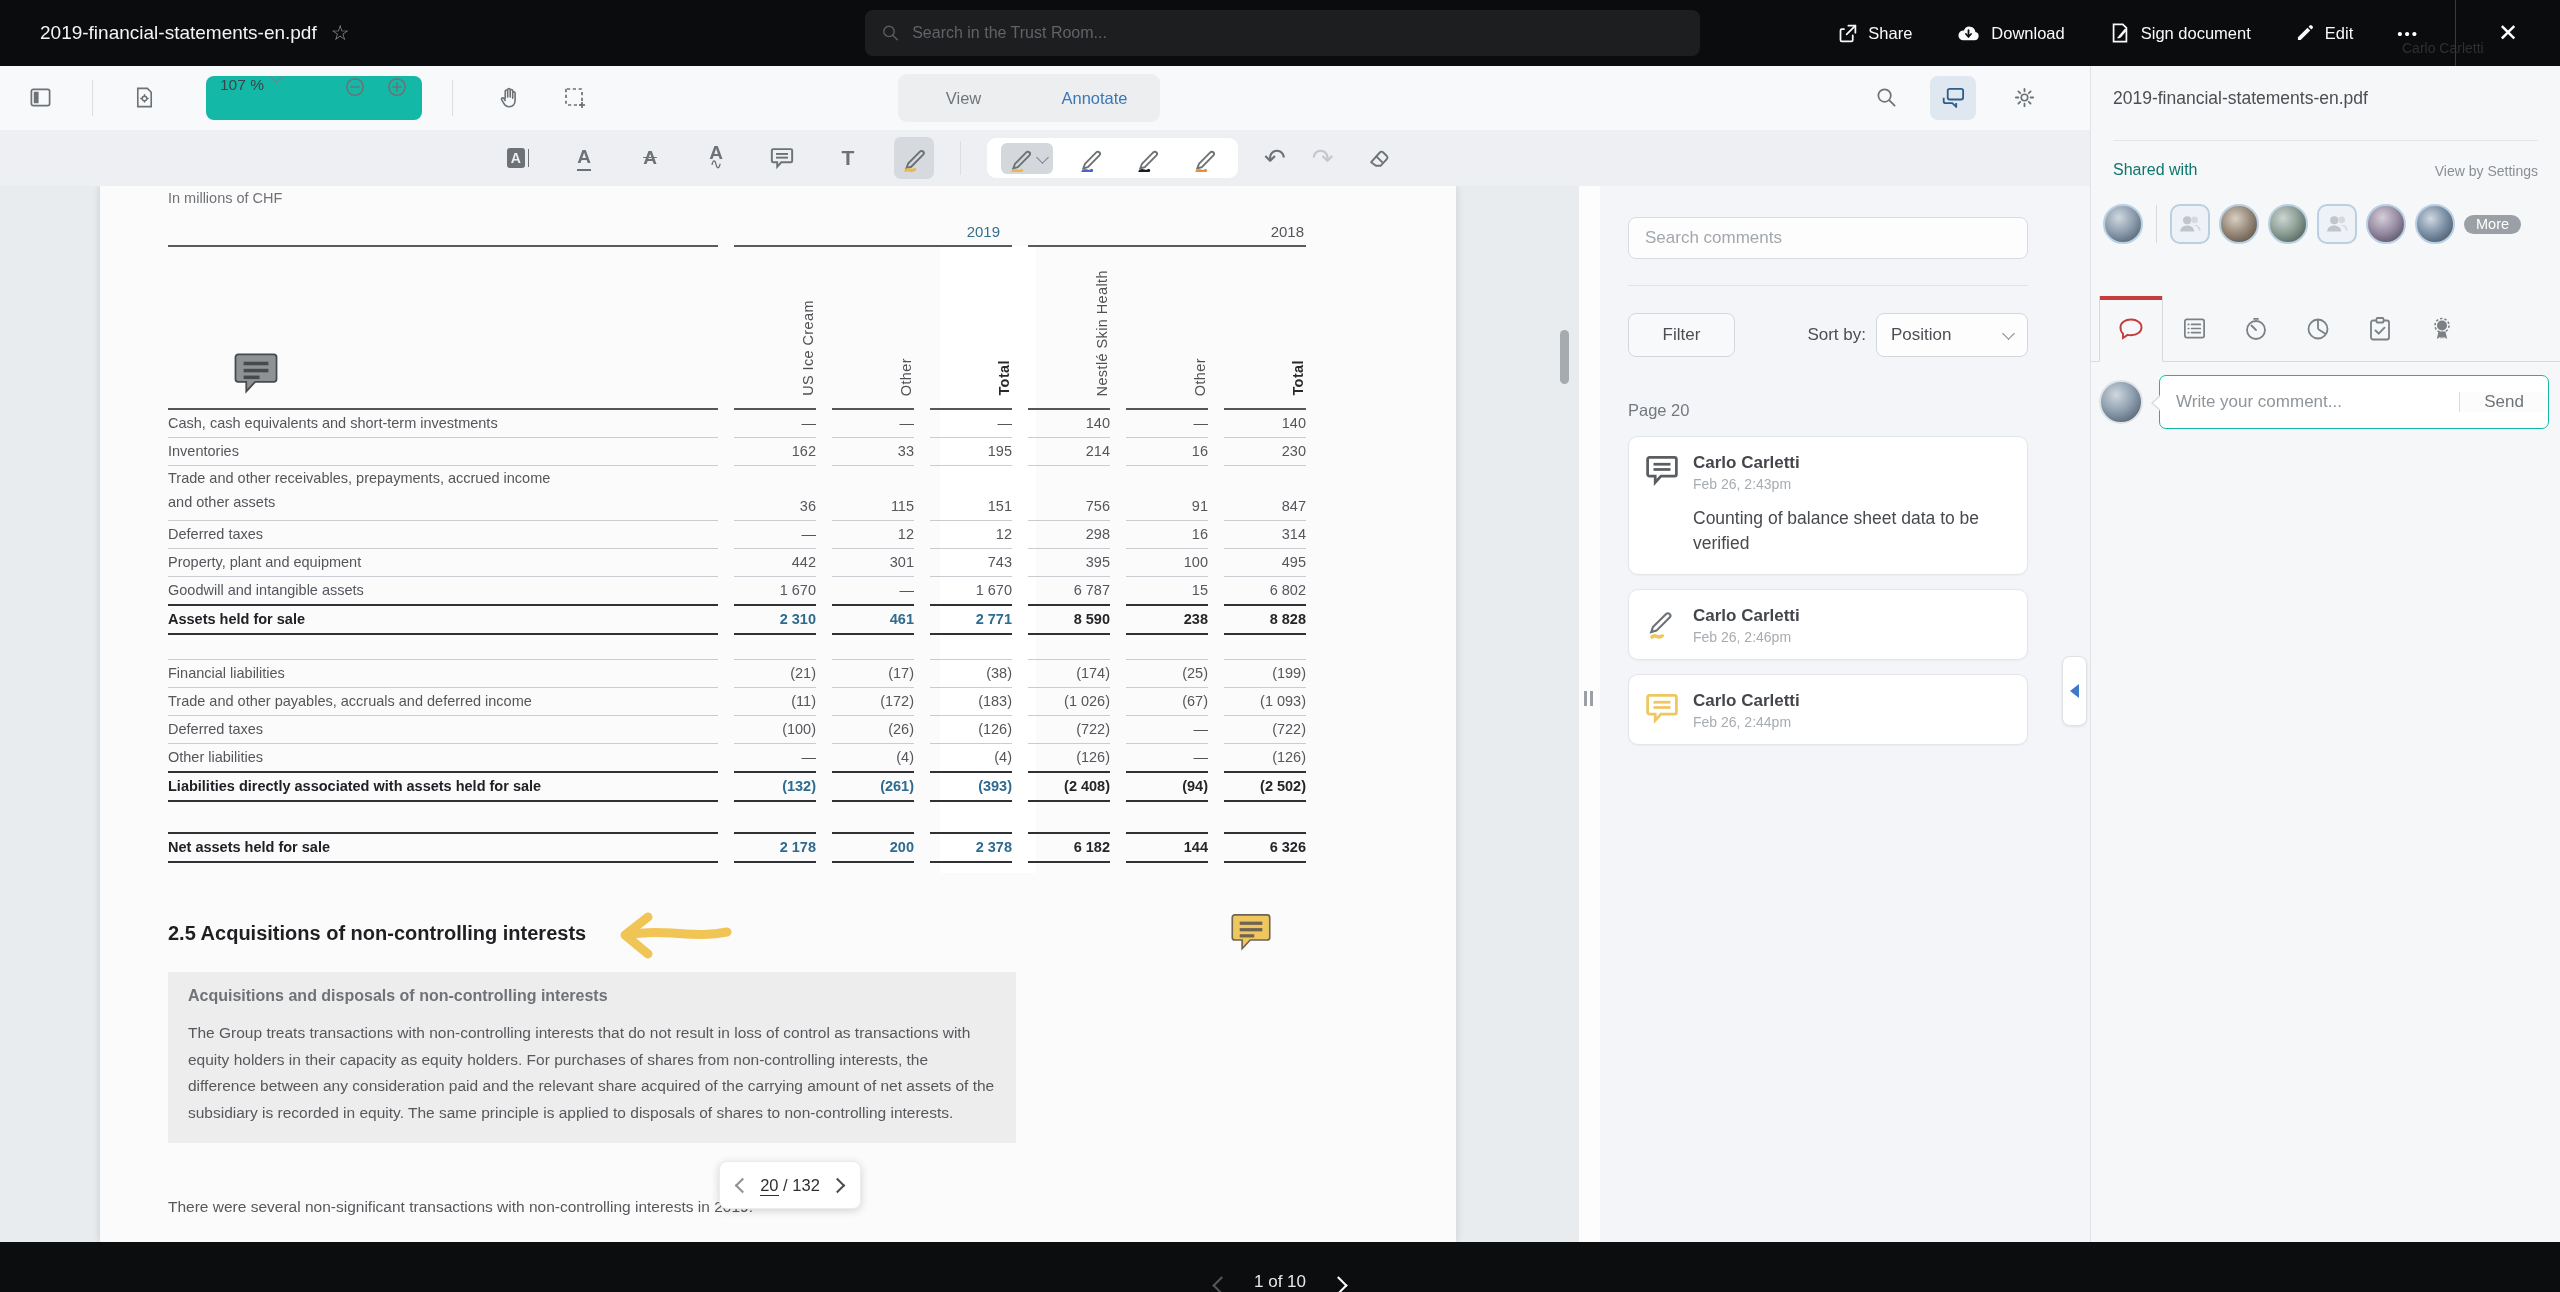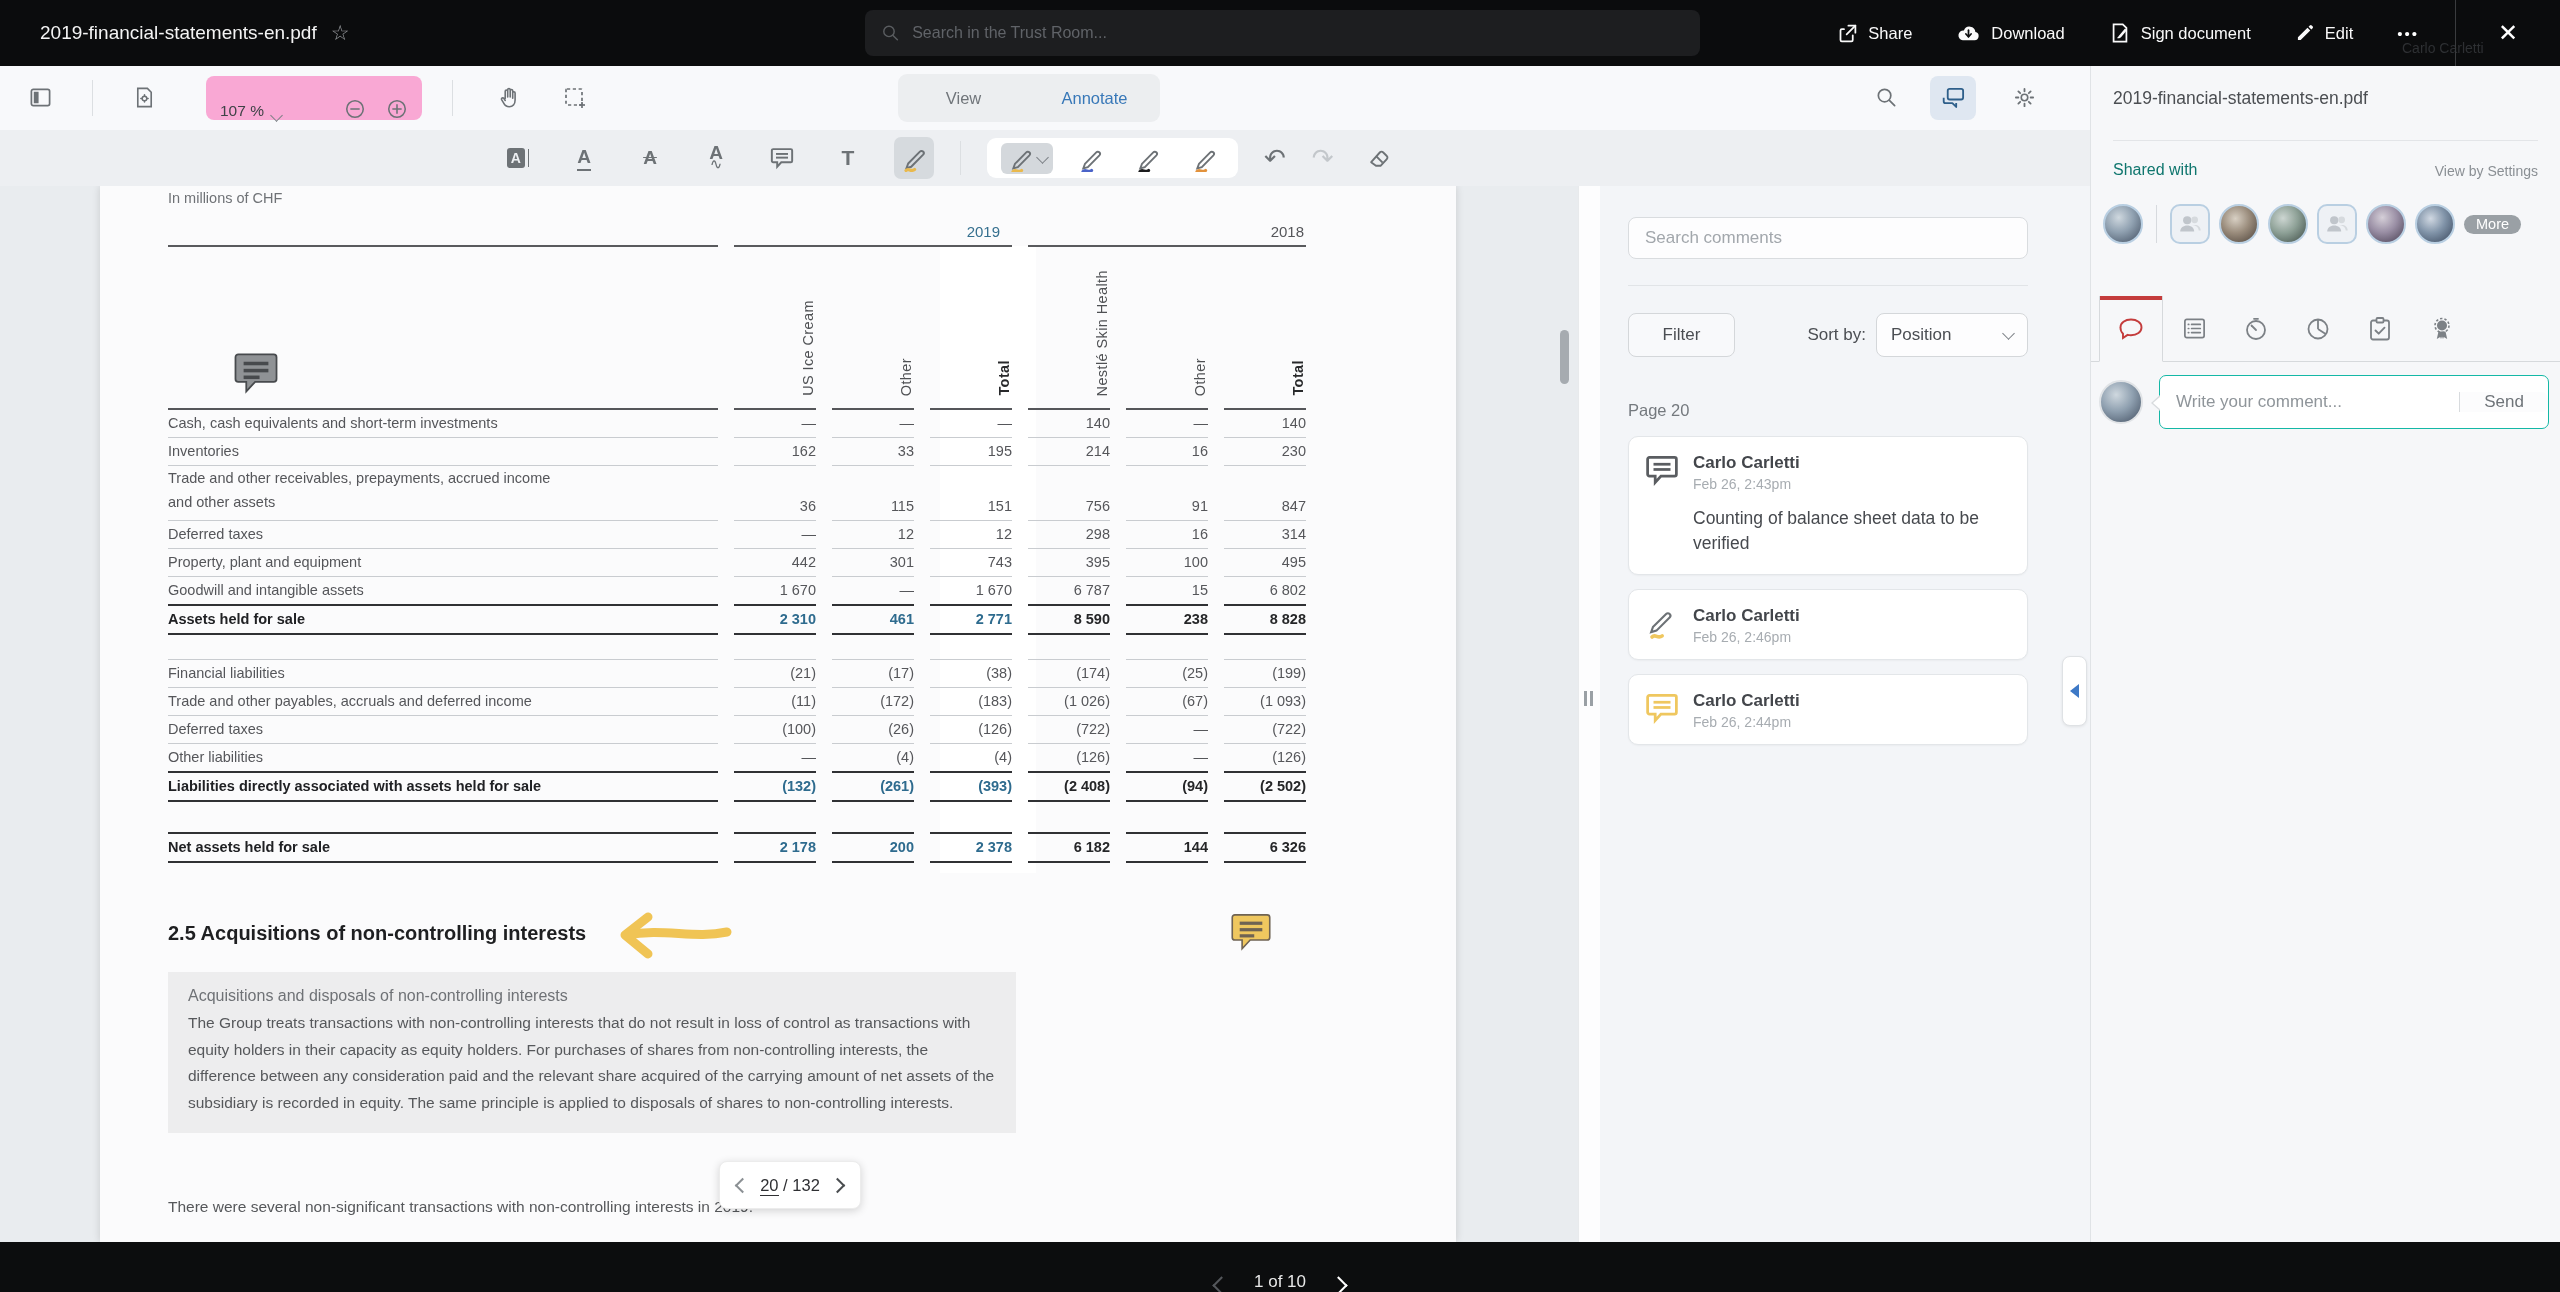--- a/index.html
+++ b/index.html
@@ -19,21 +19,21 @@
   .tb-act svg{display:block;}
   .tb-more{font-size:15px;letter-spacing:2px;margin-right:36px;cursor:pointer;color:#fff;}
   .tb-div{width:1px;height:66px;background:#3a3c3e;margin-right:0;}
   .tb-close{width:104px;text-align:center;font-size:24px;color:#fff;cursor:pointer;line-height:66px;}
   .tb-ghost{position:absolute;left:2402px;top:40px;font-size:14px;color:#2e3033;}
 
   
   .toolbar{position:absolute;left:0;top:66px;width:2090px;height:64px;background:#f8f9fb;border-bottom:1px solid #e3e6e9;}
   .tbtn{position:absolute;top:0;height:63px;display:flex;align-items:center;justify-content:center;color:#6d7276;cursor:pointer;}
   .vdiv{position:absolute;top:14px;width:1px;height:36px;background:#dcdfe2;}
-  .zoompill{position:absolute;left:206px;top:10px;width:216px;height:44px;background:#f9a8d4;border-radius:8px;display:flex;align-items:flex-end;padding:0 14px;box-sizing:border-box;gap:8px;}
+  .zoompill{position:absolute;left:206px;top:10px;width:216px;height:44px;background:#14b8a6;border-radius:8px;display:flex;align-items:flex-start;padding:0 14px;box-sizing:border-box;gap:8px;}
   .zoomtxt{font-size:15.5px;color:#3f4347;}
   .chev{display:inline-block;width:8px;height:8px;border-right:1.7px solid #7a7f84;border-bottom:1.7px solid #7a7f84;transform:rotate(45deg);margin-top:-4px;}
   .seg{position:absolute;left:898px;top:8px;width:262px;height:48px;background:#ecexee;background:#eceef0;border-radius:9px;display:flex;align-items:center;}
   .seg span{flex:1;text-align:center;font-size:16.5px;cursor:pointer;}
   .seg .inactive{color:#70757a;}
   .seg .active{color:#3878b8;}
   .iconbtn-active{background:#dfe7f1;border-radius:8px;}
 
   
   .annobar{position:absolute;left:0;top:130px;width:2090px;height:56px;background:#edeff2;border-bottom:1px solid #dde0e4;display:flex;align-items:center;}
@@ -77,21 +77,21 @@
   tr.sp.big td{height:24px;}
   td.c19{color:#36708f;}
   td.c18{color:#55565a;}
   tr.boldrow td{font-weight:bold;color:#202124;}
   tr.boldrow td.c19{color:#2e6b8e;}
   tr.boldrow td.c18{color:#252628;}
   .lbl2{line-height:24px;}
 
   .sec-head{position:absolute;left:68px;top:736px;font-size:20px;font-weight:bold;color:#1e1f21;}
   .graybox{position:absolute;left:68px;top:786px;width:808px;background:#ededee;padding:15px 20px 17px 20px;}
-  .graybox .gb-h{font-size:16px;font-weight:normal;color:#6f7276;margin-bottom:5px;}
+  .graybox .gb-h{font-size:16px;font-weight:bold;color:#6f7276;margin-bottom:15px;}
   .graybox .gb-b{font-size:15.5px;color:#56585b;line-height:26.5px;}
   .closing{position:absolute;left:68px;top:1012px;font-size:15.5px;color:#56585b;}
 
   .pagepill{position:absolute;left:619px;top:975px;width:140px;height:46px;background:#fff;border:1px solid #ececec;border-radius:8px;box-shadow:0 2px 8px rgba(0,0,0,0.16);display:flex;align-items:center;justify-content:center;gap:12px;font-size:16.5px;color:#2f3033;}
   .pp-chev{width:9px;height:9px;border-left:2px solid #8b9094;border-bottom:2px solid #8b9094;display:inline-block;}
   .pp-prev{transform:rotate(45deg);}
   .pp-next{transform:rotate(-135deg);border-color:#4a4d50;}
   .pp-cur{border-bottom:1.6px solid #2f3033;padding-bottom:1px;cursor:text;}
 
   .note-gray-doc{position:absolute;left:133px;top:163px;}

